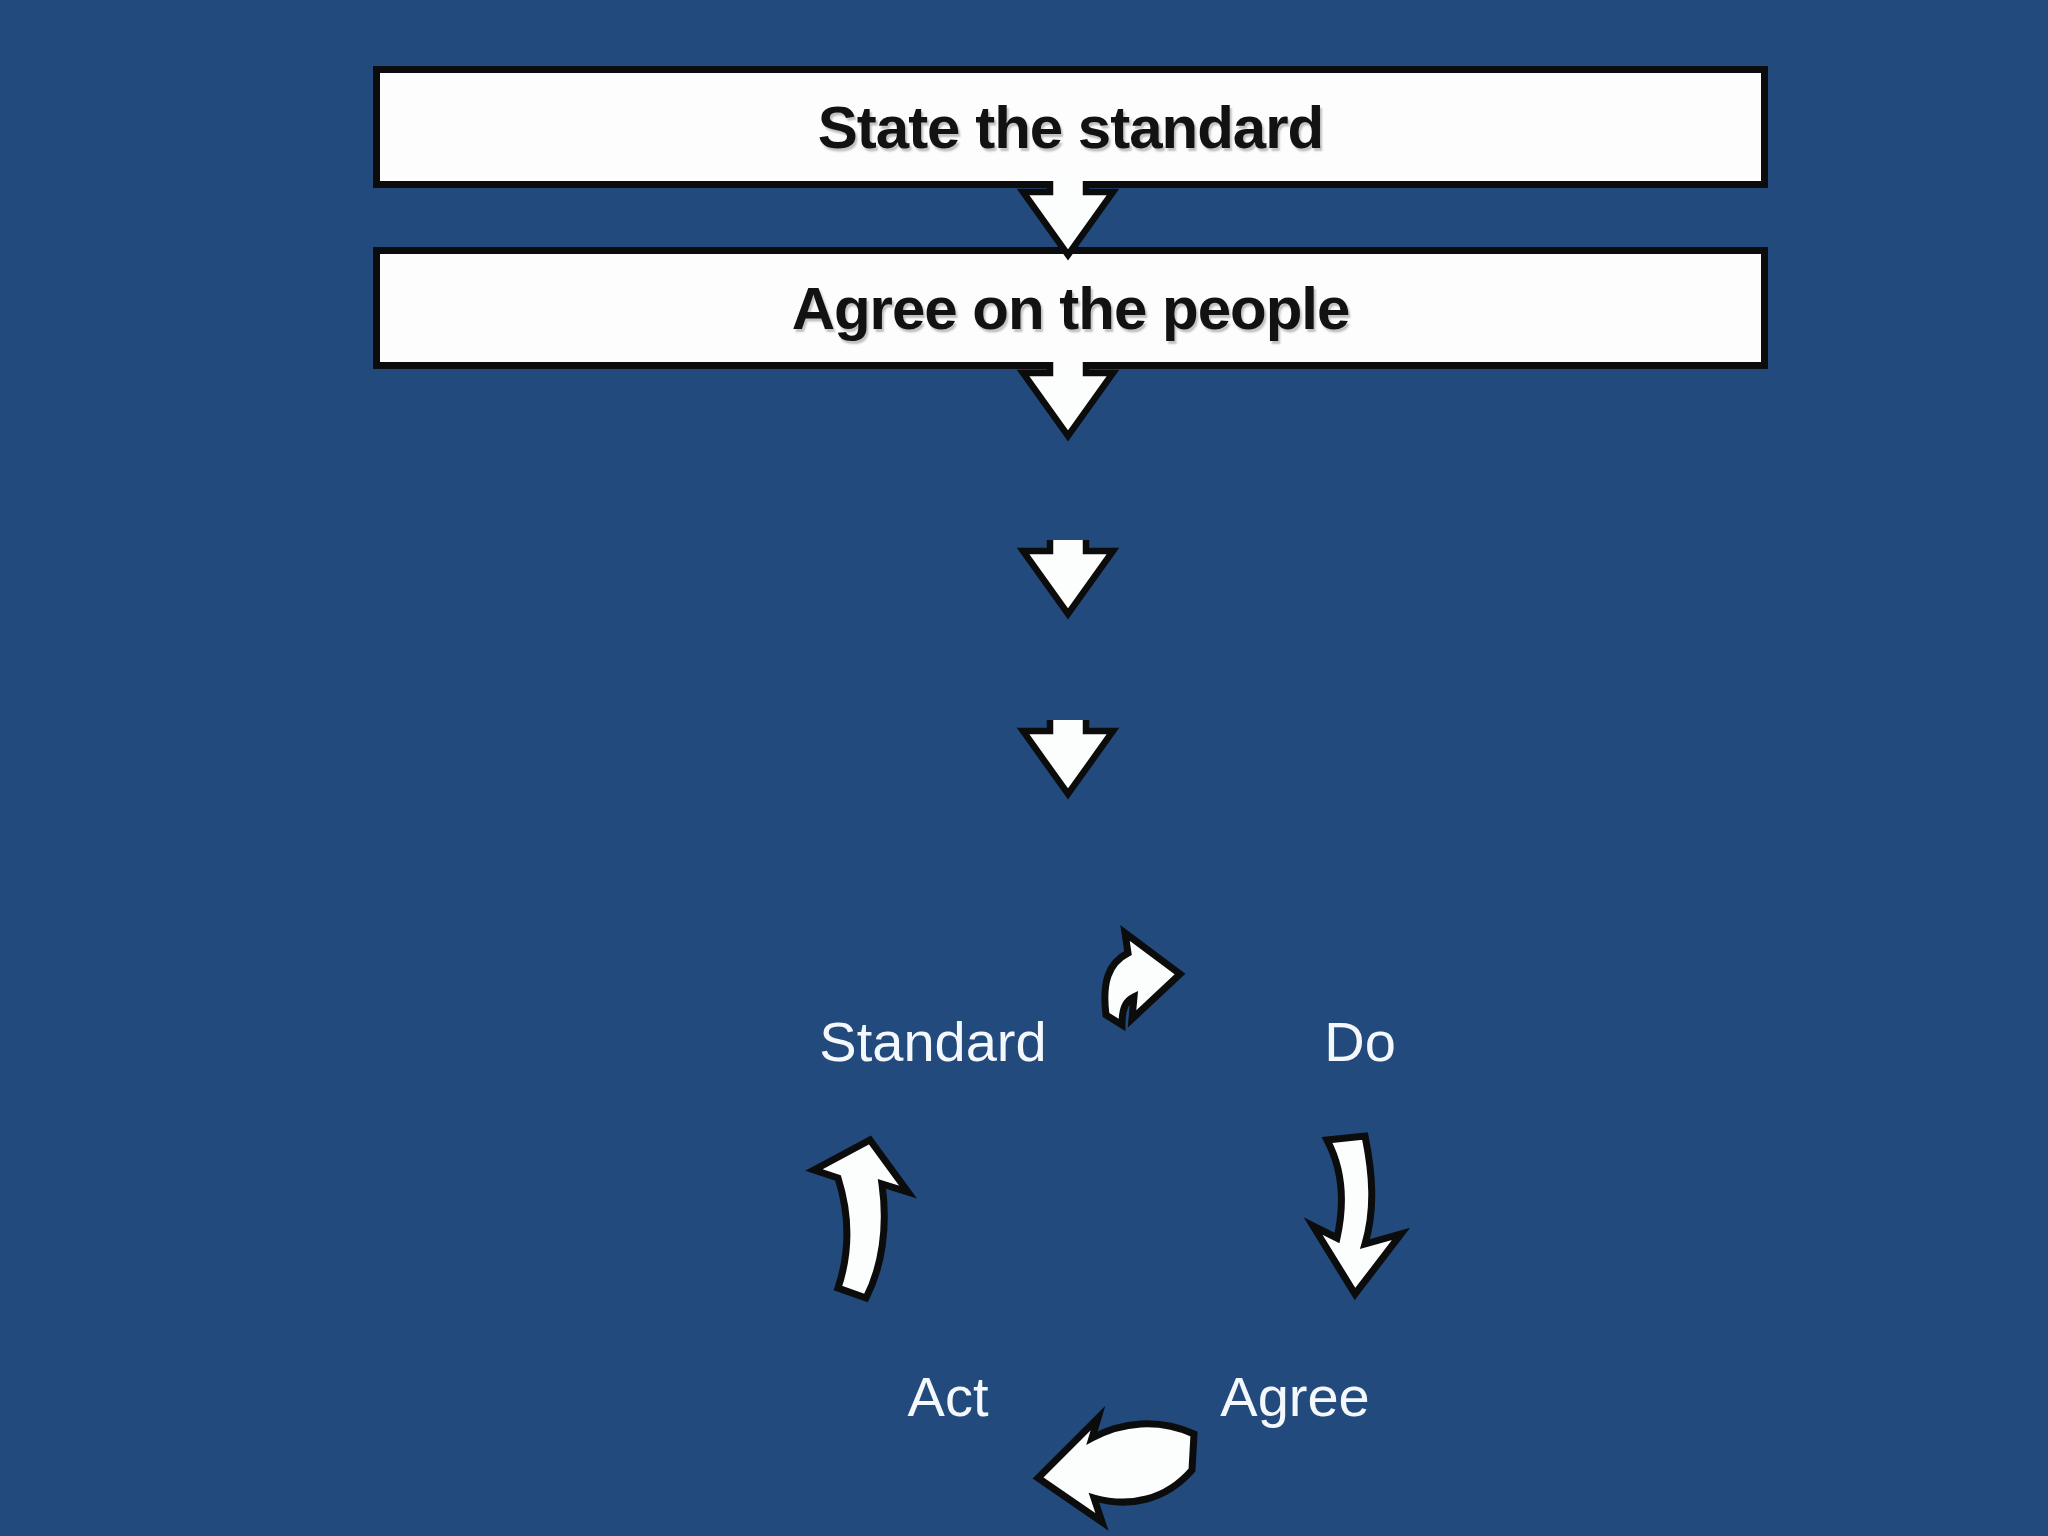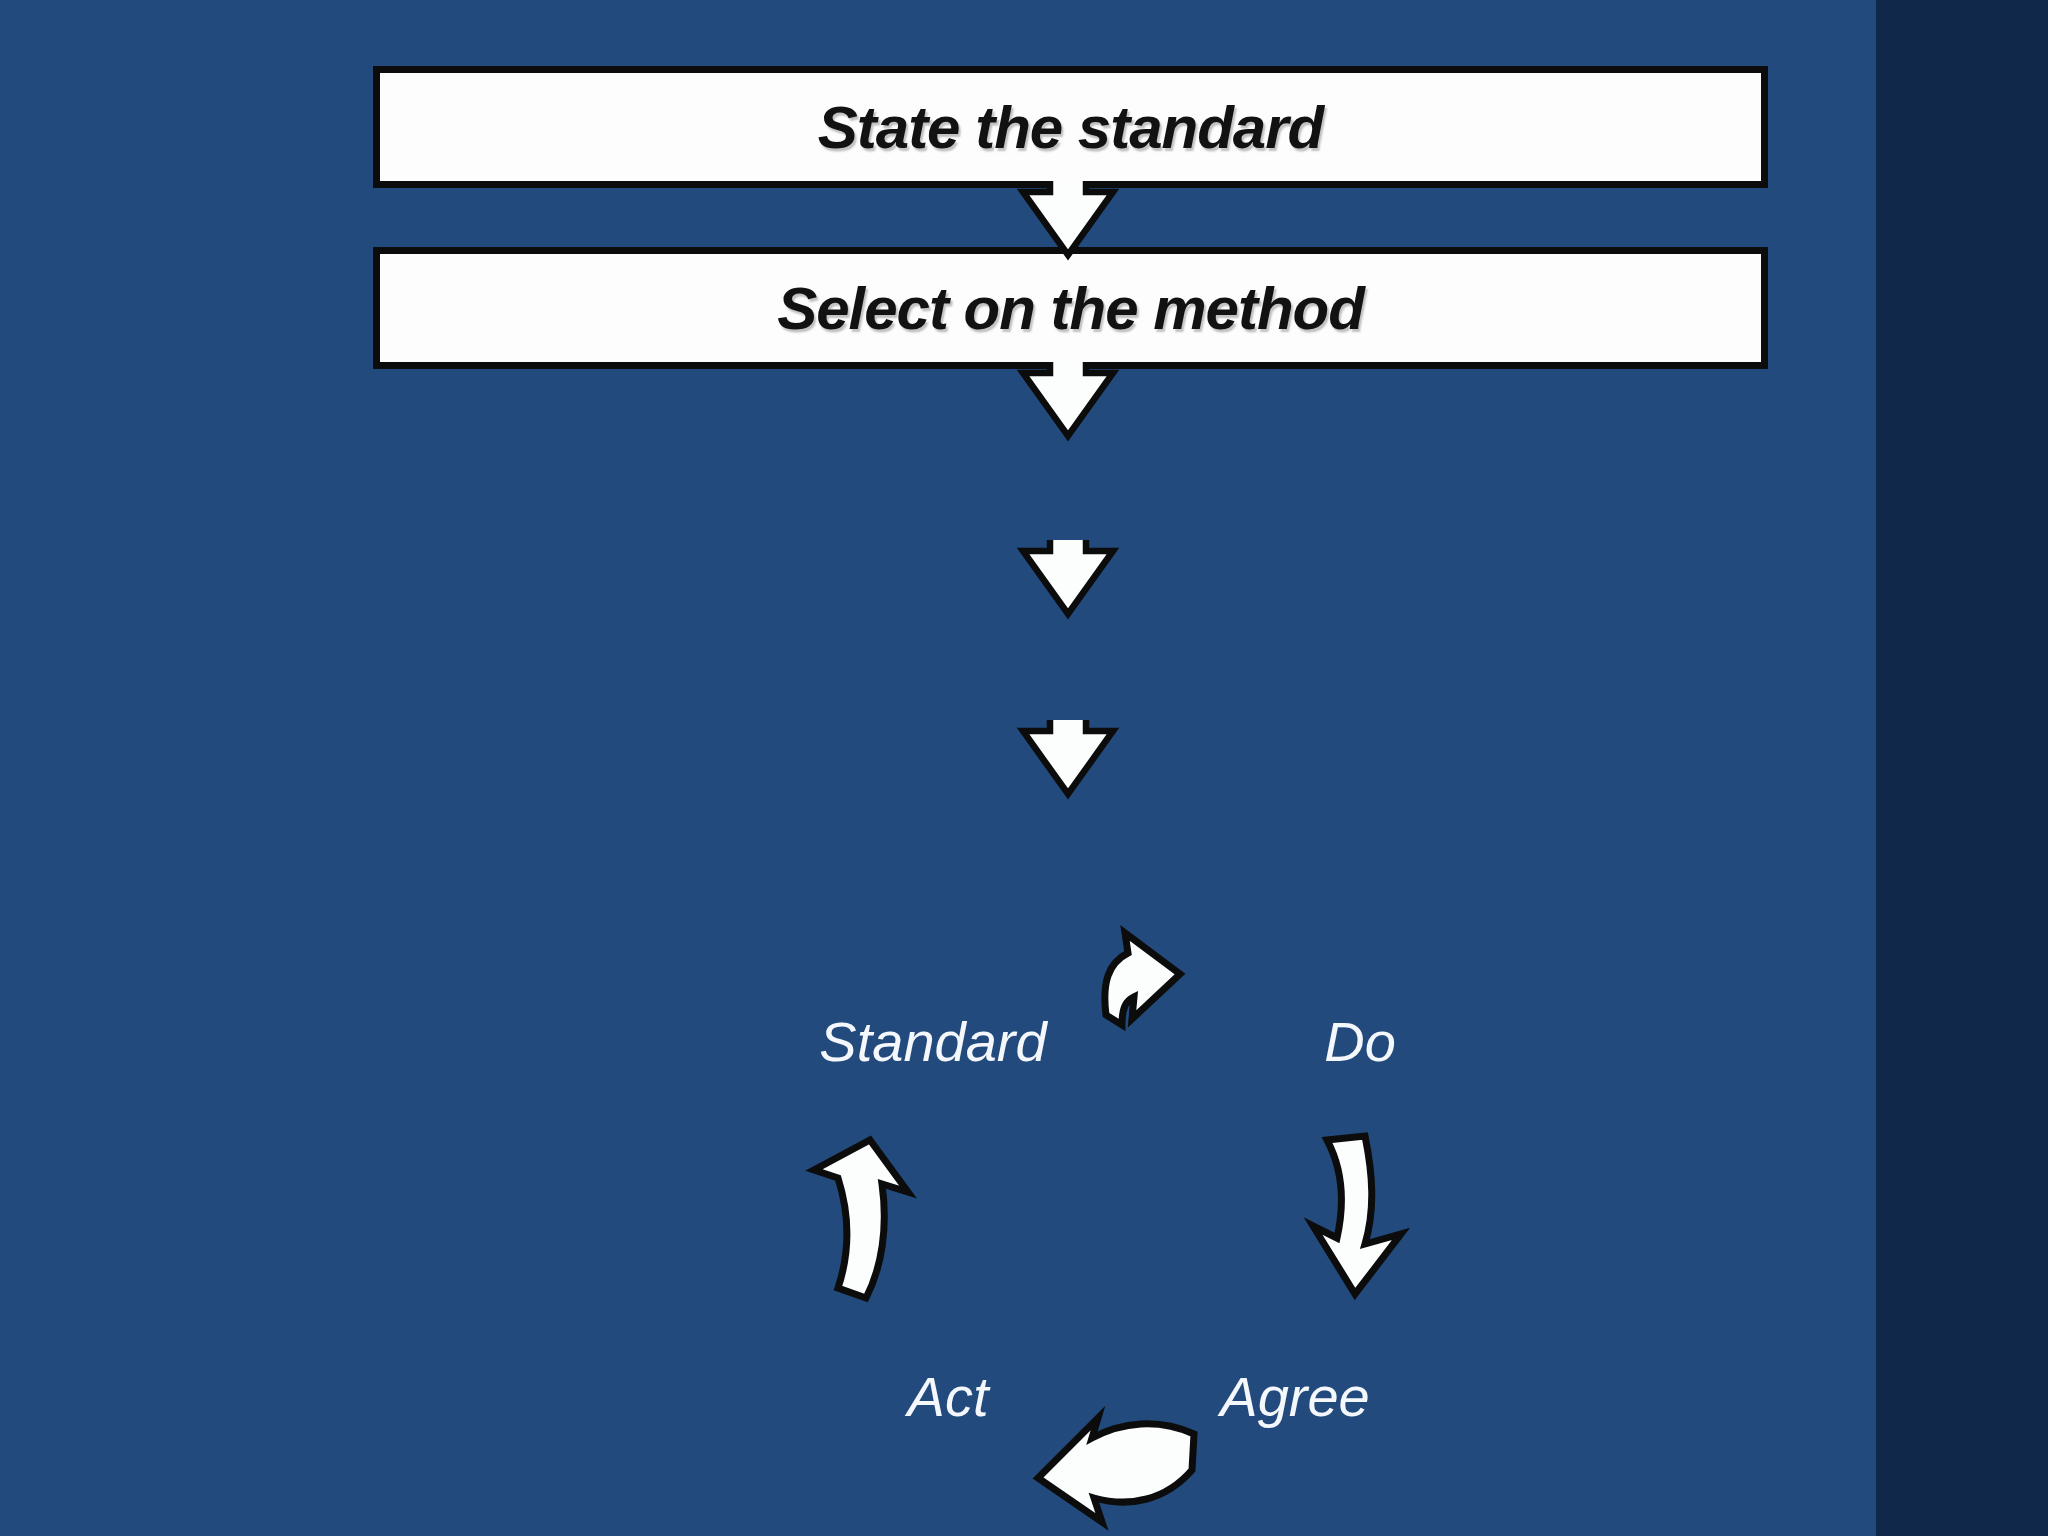--- a/index.html
+++ b/index.html
@@ -6,25 +6,24 @@
     --background:#224a7c;
     --box-fill:#fdfdfd;
     --outline:#0c0c0c;
     --box-text:#121212;
     --cycle-text:#f4f7fb;
     --arrow-fill:#fcfdfd;
   }
   html,body{margin:0;padding:0;background:#10294a;}
   #canvas{
     position:relative;
-    width:1876px;height:1536px;
+    width:2048px;height:1536px;
     background:var(--background);
     overflow:hidden;
     font-family:"Liberation Sans", sans-serif;
-    font-style:italic;
   }
   .flow-box{
     position:absolute;
     left:373px;width:1395px;height:122px;
     box-sizing:border-box;
     background:var(--box-fill);
     border:7px solid var(--outline);
     display:flex;align-items:center;justify-content:center;
   }
   .flow-box .step-label{
@@ -56,21 +55,21 @@
 </style>
 </head>
 <body>
 
 <div id="canvas">
 
   <div class="flow-box" style="top:66px">
     <span class="step-label">State the standard</span>
   </div>
   <div class="flow-box" style="top:247px">
-    <span class="step-label">Select on the method</span>
+    <span class="step-label">Agree on the people</span>
   </div>
 
   <svg class="connector" style="top:181px" viewBox="0 0 116 77" aria-hidden="true">
     <path class="arrow-shape" d="M40,0 L40,11 L13,11 L58,74 L103,11 L76,11 L76,0"></path>
   </svg>
   <svg class="connector" style="top:362px" viewBox="0 0 116 77" aria-hidden="true">
     <path class="arrow-shape" d="M40,0 L40,11 L13,11 L58,74 L103,11 L76,11 L76,0"></path>
   </svg>
   <svg class="connector" style="top:540px" viewBox="0 0 116 77" aria-hidden="true">
     <path class="arrow-shape" d="M40,0 L40,11 L13,11 L58,74 L103,11 L76,11 L76,0"></path>

